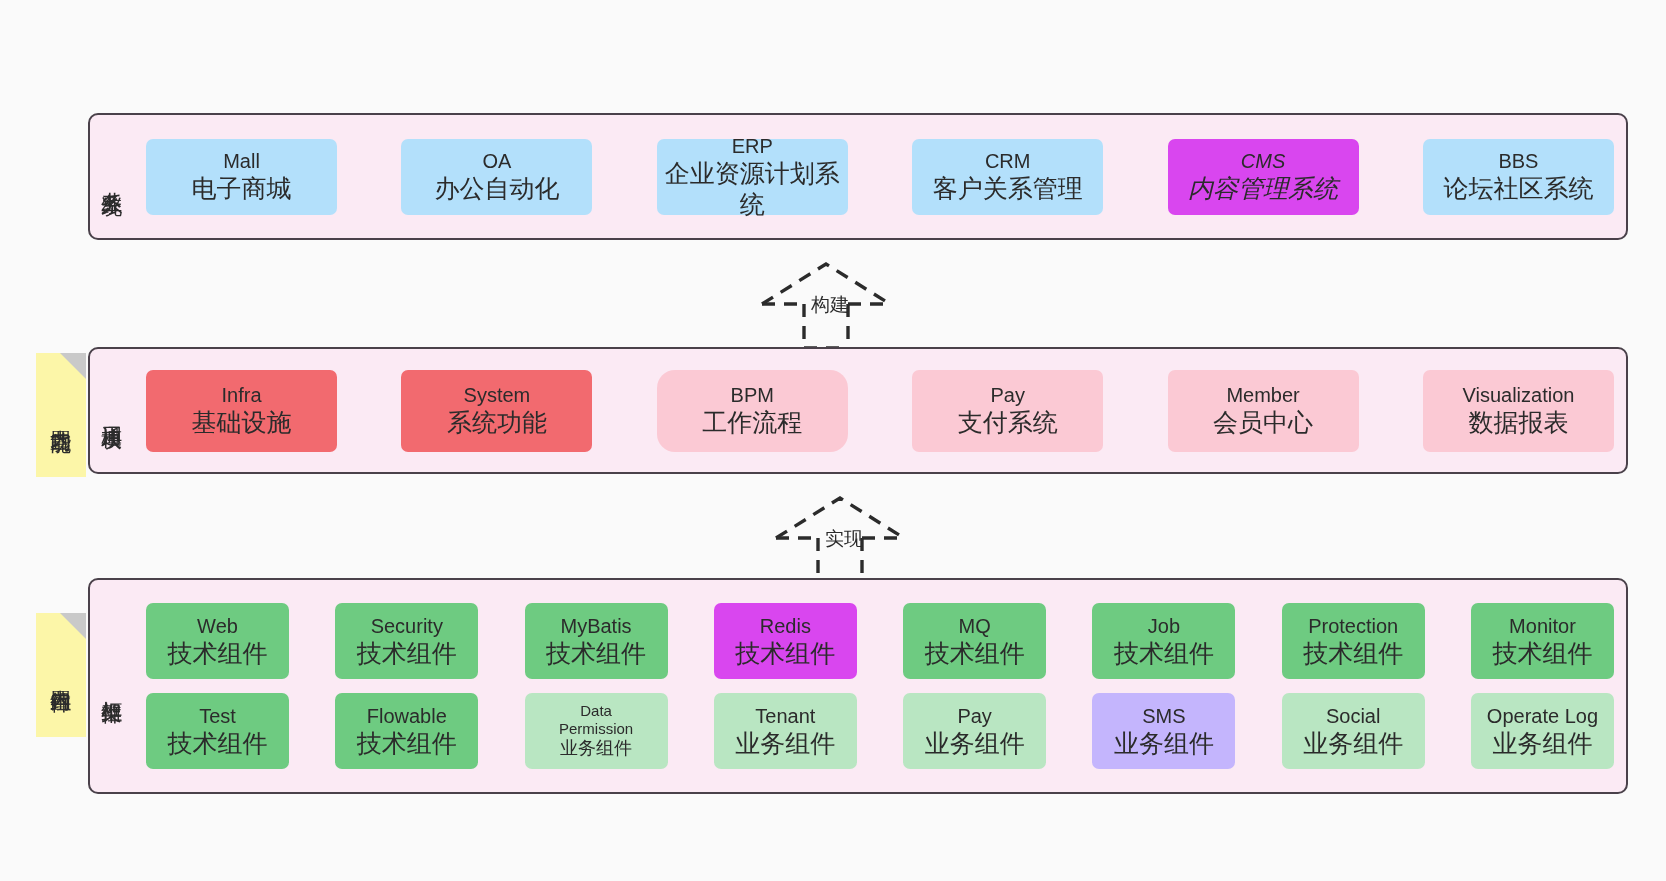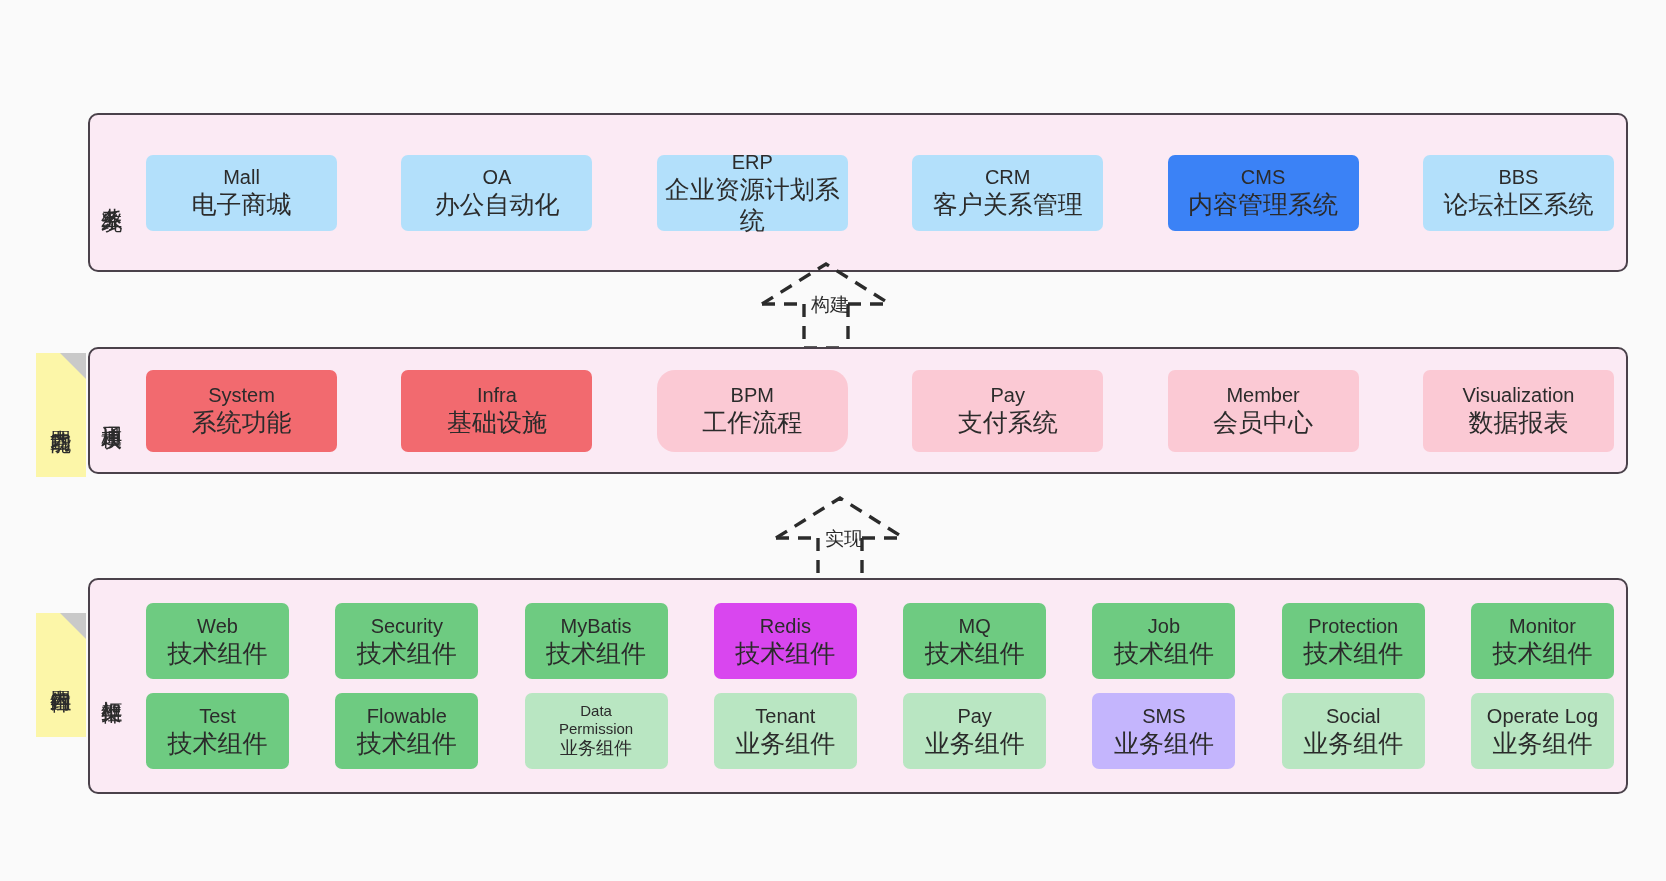--- a/index.html
+++ b/index.html
@@ -111,41 +111,41 @@
     position: absolute;
     font-size: 19px;
     color: #2b2b2b;
     background: transparent;
     white-space: nowrap;
   }
 </style>
 </head>
 <body>
 
-<div class="layer biz" style="left:88px; top:113px; width:1540px; height:159px;">
+<div class="layer biz" style="left:88px; top:113px; width:1540px; height:127px;">
   <div class="layer-title">业务系统</div>
   <div class="layer-body">
     <div class="row">
       <div class="node" style="background:#b3e0fb;">
         <span class="en">Mall</span>
         <span class="cn">电子商城</span>
       </div>
       <div class="node" style="background:#b3e0fb;">
         <span class="en">OA</span>
         <span class="cn">办公自动化</span>
       </div>
       <div class="node" style="background:#b3e0fb;">
         <span class="en">ERP</span>
         <span class="cn">企业资源计划系统</span>
       </div>
       <div class="node" style="background:#b3e0fb;">
         <span class="en">CRM</span>
         <span class="cn">客户关系管理</span>
       </div>
-      <div class="node" style="background:#3b82f6;">
+      <div class="node" style="background:#d946ef;font-style:italic;">
         <span class="en">CMS</span>
         <span class="cn">内容管理系统</span>
       </div>
       <div class="node" style="background:#b3e0fb;">
         <span class="en">BBS</span>
         <span class="cn">论坛社区系统</span>
       </div>
     </div>
   </div>
 </div>
@@ -165,26 +165,26 @@
 <div class="note" style="left:36px; top:353px; width:50px; height:124px;">
   <span class="fold"></span>
   <span>内置功能</span>
 </div>
 
 <div class="layer mod" style="left:88px; top:347px; width:1540px; height:127px;">
   <div class="layer-title">通用模块</div>
   <div class="layer-body">
     <div class="row">
       <div class="node" style="background:#f26a6f;">
+        <span class="en">Infra</span>
+        <span class="cn">基础设施</span>
+      </div>
+      <div class="node" style="background:#f26a6f;">
         <span class="en">System</span>
         <span class="cn">系统功能</span>
-      </div>
-      <div class="node" style="background:#f26a6f;">
-        <span class="en">Infra</span>
-        <span class="cn">基础设施</span>
       </div>
       <div class="node" style="background:#fbc9d4;border-radius:18px;">
         <span class="en">BPM</span>
         <span class="cn">工作流程</span>
       </div>
       <div class="node" style="background:#fbc9d4;">
         <span class="en">Pay</span>
         <span class="cn">支付系统</span>
       </div>
       <div class="node" style="background:#fbc9d4;">

